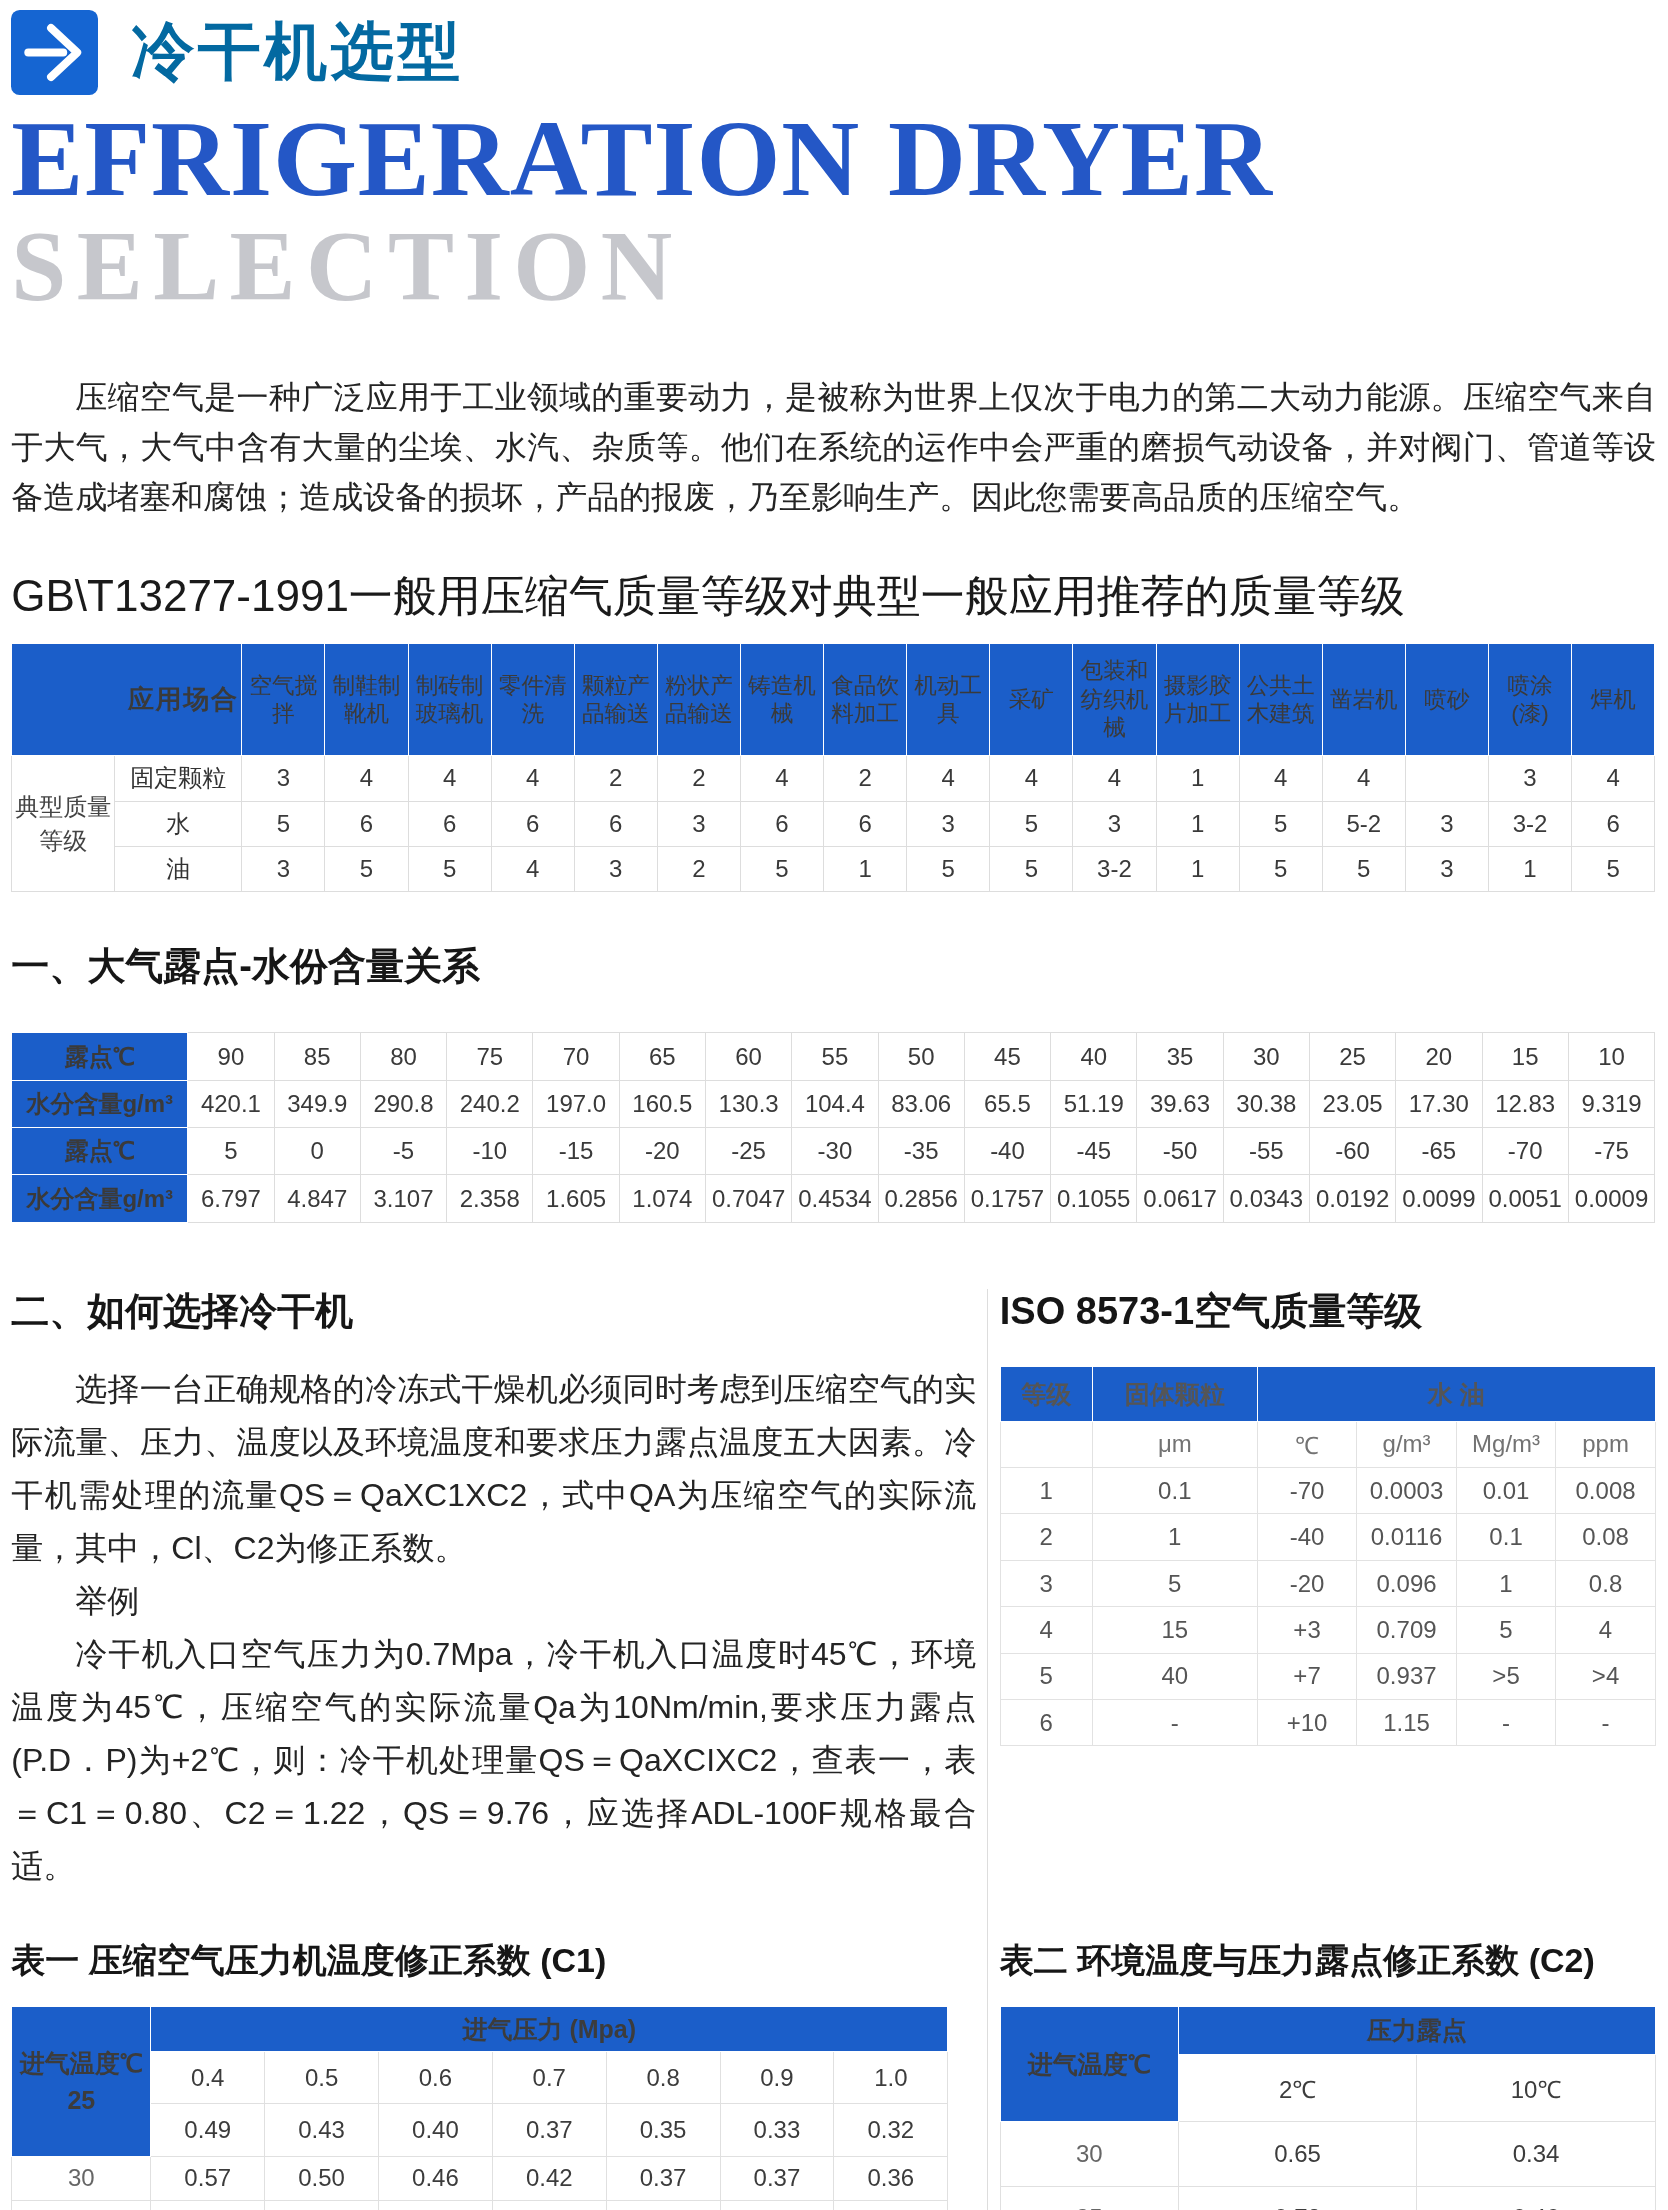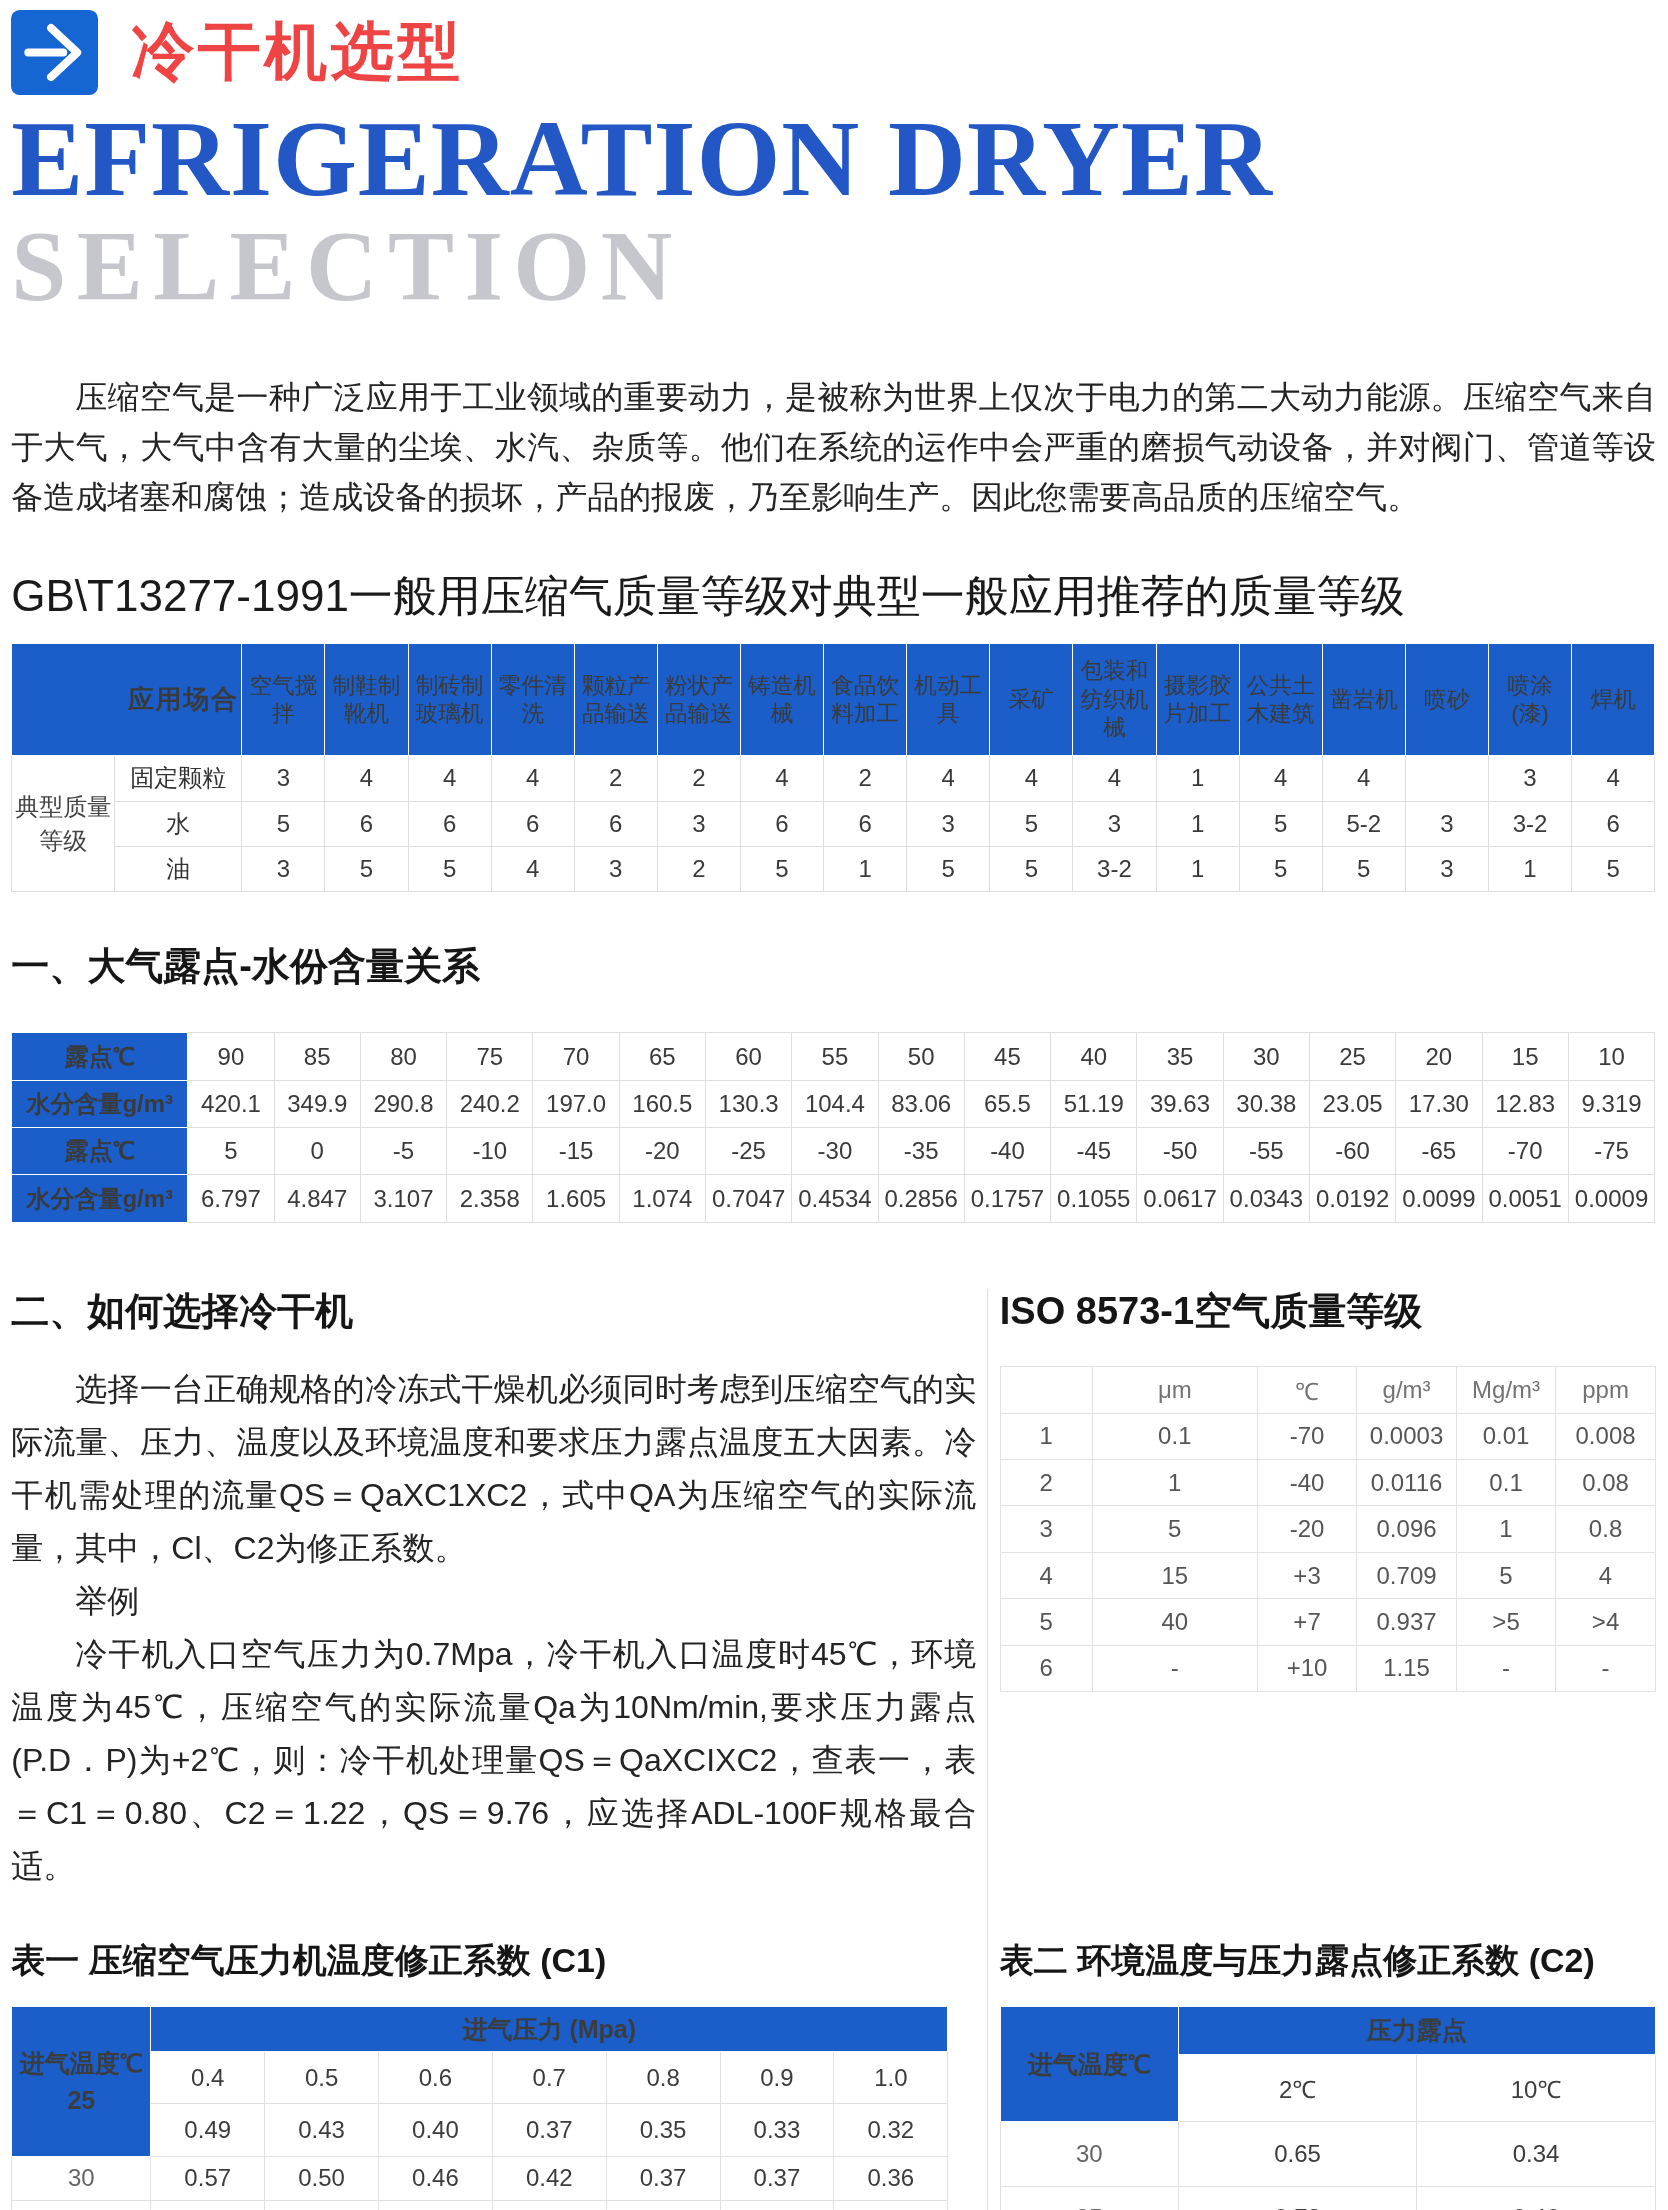--- a/index.html
+++ b/index.html
@@ -7,21 +7,21 @@
     width:1669px;height:2211px;overflow:hidden;
     font-family:"Liberation Sans", sans-serif;
     color:#222;position:relative;
   }
   .page{padding:7px 13px 0 11.3px;}
 
   
   .brand-row{display:flex;align-items:center;gap:33px;height:90px;}
   .brand-icon{width:87px;height:85px;background:#1565d2;border-radius:8.7px;
     display:flex;align-items:center;justify-content:center;flex:0 0 auto;}
-  .brand-title{font-size:63px;font-weight:700;color:#ef4444;letter-spacing:3.5px;}
+  .brand-title{font-size:63px;font-weight:700;color:#0369a1;letter-spacing:3.5px;}
   .title-en1{font-family:"Liberation Serif", serif;font-weight:700;
     font-size:108px;line-height:1.02;color:#2457c6;letter-spacing:0.9px;white-space:nowrap;margin-top:7px;}
   .title-en2{font-family:"Liberation Serif", serif;font-weight:700;
     font-size:99px;line-height:1.0;color:#c6c7cc;letter-spacing:10.4px;margin-top:1.7px;}
 
   
   .intro{margin-top:57px;font-size:32px;line-height:50px;color:#242424;
     text-indent:2em;text-align:justify;font-weight:500;}
 
   
@@ -296,20 +296,25 @@
     </div>
 
     <div>
       <div class="sec-heading">ISO 8573-1空气质量等级</div>
       <table class="isot">
         <colgroup>
             <col style="width:92px">
             <col style="width:165px">
           </colgroup>
         <tbody>
+            <tr class="hdr">
+          <td class="blue">等级</td>
+          <td class="blue blue-sep">固体颗粒</td>
+          <td class="blue blue-sep" colspan="4">水  油</td>
+        </tr>
         <tr class="units">
           <td></td>
         <td>μm</td>
               <td>℃</td>
               <td>g/m³</td>
               <td>Mg/m³</td>
               <td>ppm</td>
             </tr>
         <tr class="dat">
               <td>1</td>

